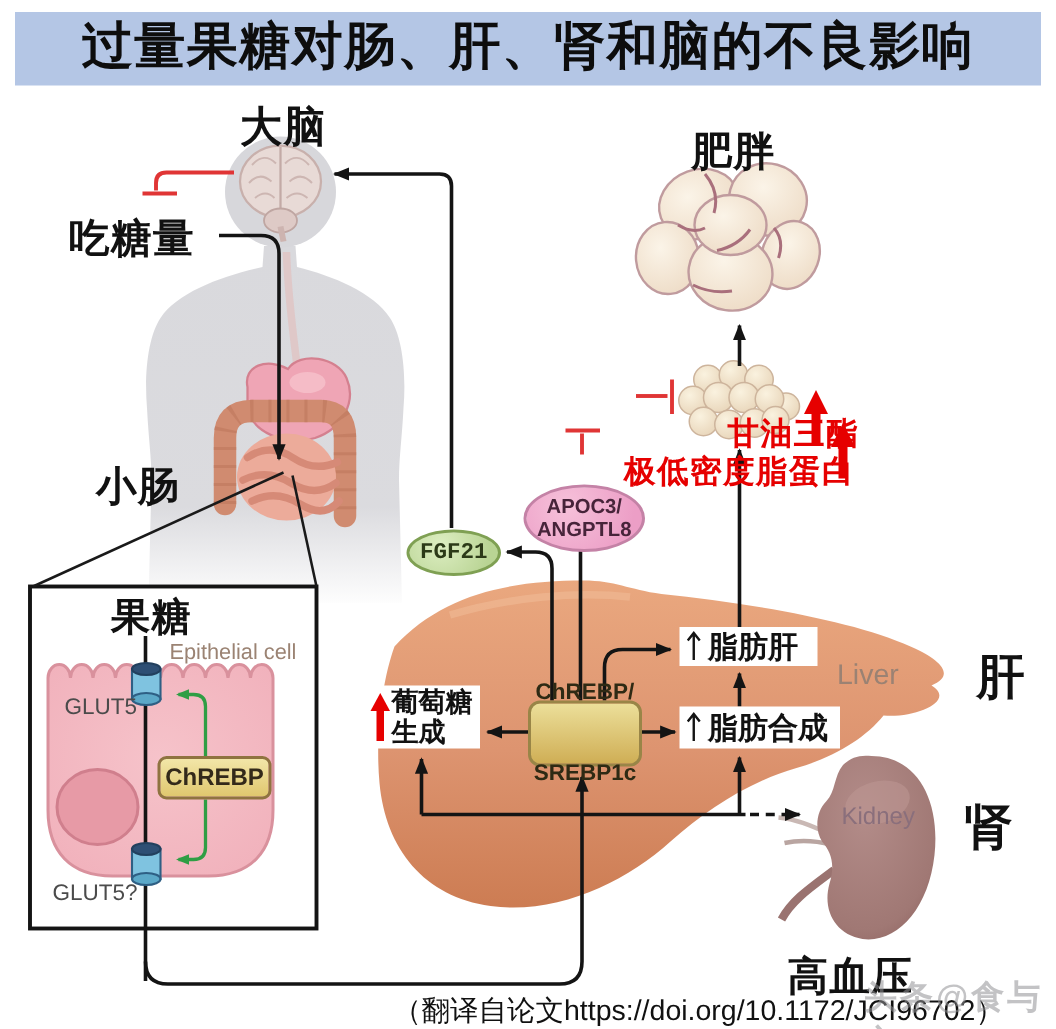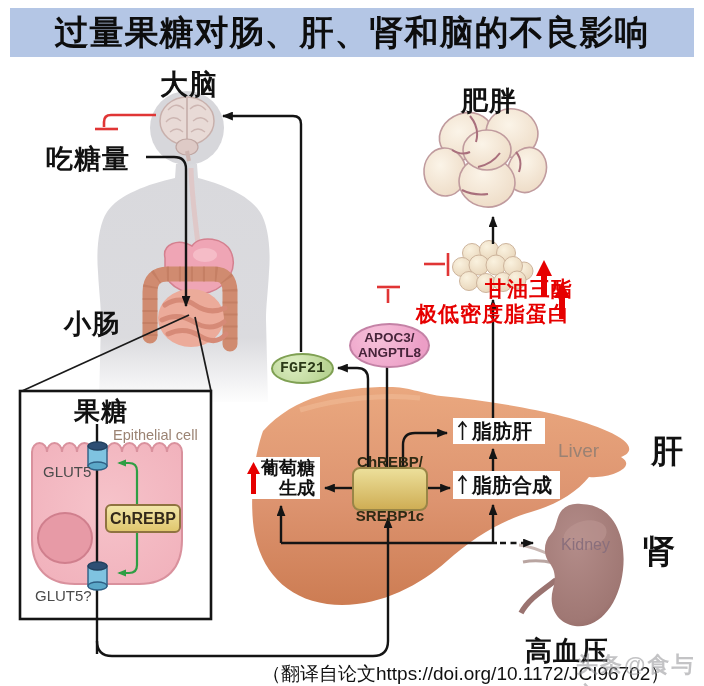--- a/index.html
+++ b/index.html
@@ -3,21 +3,21 @@
 <meta charset="utf-8">
 <style>
   html,body{margin:0;padding:0;background:#ffffff;}
   #canvas{position:relative;width:704px;height:686px;background:#ffffff;overflow:hidden;
           font-family:"Liberation Sans","DejaVu Sans",sans-serif;}
   #scene{position:absolute;left:0;top:0;z-index:1;}
   .lbl{position:absolute;z-index:2;color:#111;white-space:nowrap;}
   .big{font-weight:bold;font-size:27px;letter-spacing:1px;}
   .red-lbl{color:#e60000;font-weight:bold;font-size:21px;letter-spacing:1px;}
   #title-bar{position:absolute;left:10px;top:8px;width:684px;height:49px;z-index:2;
-             background:#b4c6e5;display:flex;align-items:center;justify-content:center;}
+             background:#b4c6e5;display:flex;justify-content:center;}
   #title-bar span{font-size:34px;font-weight:bold;color:#0d0d0d;letter-spacing:1px;}
   .whitebox{position:absolute;z-index:2;background:#ffffff;display:flex;align-items:center;
             font-weight:bold;color:#111;}
   .oval{position:absolute;z-index:2;border-radius:50%;display:flex;flex-direction:column;
         align-items:center;justify-content:center;font-weight:bold;line-height:1.05;}
   .goldbox{position:absolute;z-index:2;border-radius:8px;display:flex;flex-direction:column;
            align-items:center;justify-content:center;font-weight:bold;gap:36px;}
   .gray-en{color:#9b8273;}
   #watermark{position:absolute;z-index:3;color:rgba(145,145,150,0.55);font-weight:bold;
              font-size:22px;letter-spacing:2px;}
@@ -236,21 +236,21 @@
        border-radius:8px;background:linear-gradient(#ecdf9a,#cfae55);font-size:15px;color:#2e2a14;line-height:1.2;">
     <span>ChREBP/</span>
     <span>SREBP1c</span>
   </div>
 
   <div class="whitebox" style="left:246px;top:457px;width:74px;height:42px;font-size:18px;">
     <svg width="15" height="36" style="flex:none;">
       <path d="M1,14 L7.5,2 L14,14 Z" fill="#e60000"></path>
         <rect x="5" y="12" width="5" height="22" fill="#e60000"></rect>
     </svg>
-    <div style="text-align:right;line-height:20px;">
+    <div style="text-align:left;line-height:20px;">
       <span>葡萄糖</span><br>
       <span>生成</span>
     </div>
   </div>
   <div class="whitebox" style="left:453px;top:418px;width:92px;height:26px;font-size:20px;">
     <svg width="13" height="22" style="flex:none;margin:0 3px;">
       <path d="M6.5,2 L6.5,20 M2.5,7 L6.5,2 L10.5,7" stroke="#141414" stroke-width="1.6" fill="none"></path>
     </svg>
     <span>脂肪肝</span>
   </div>

